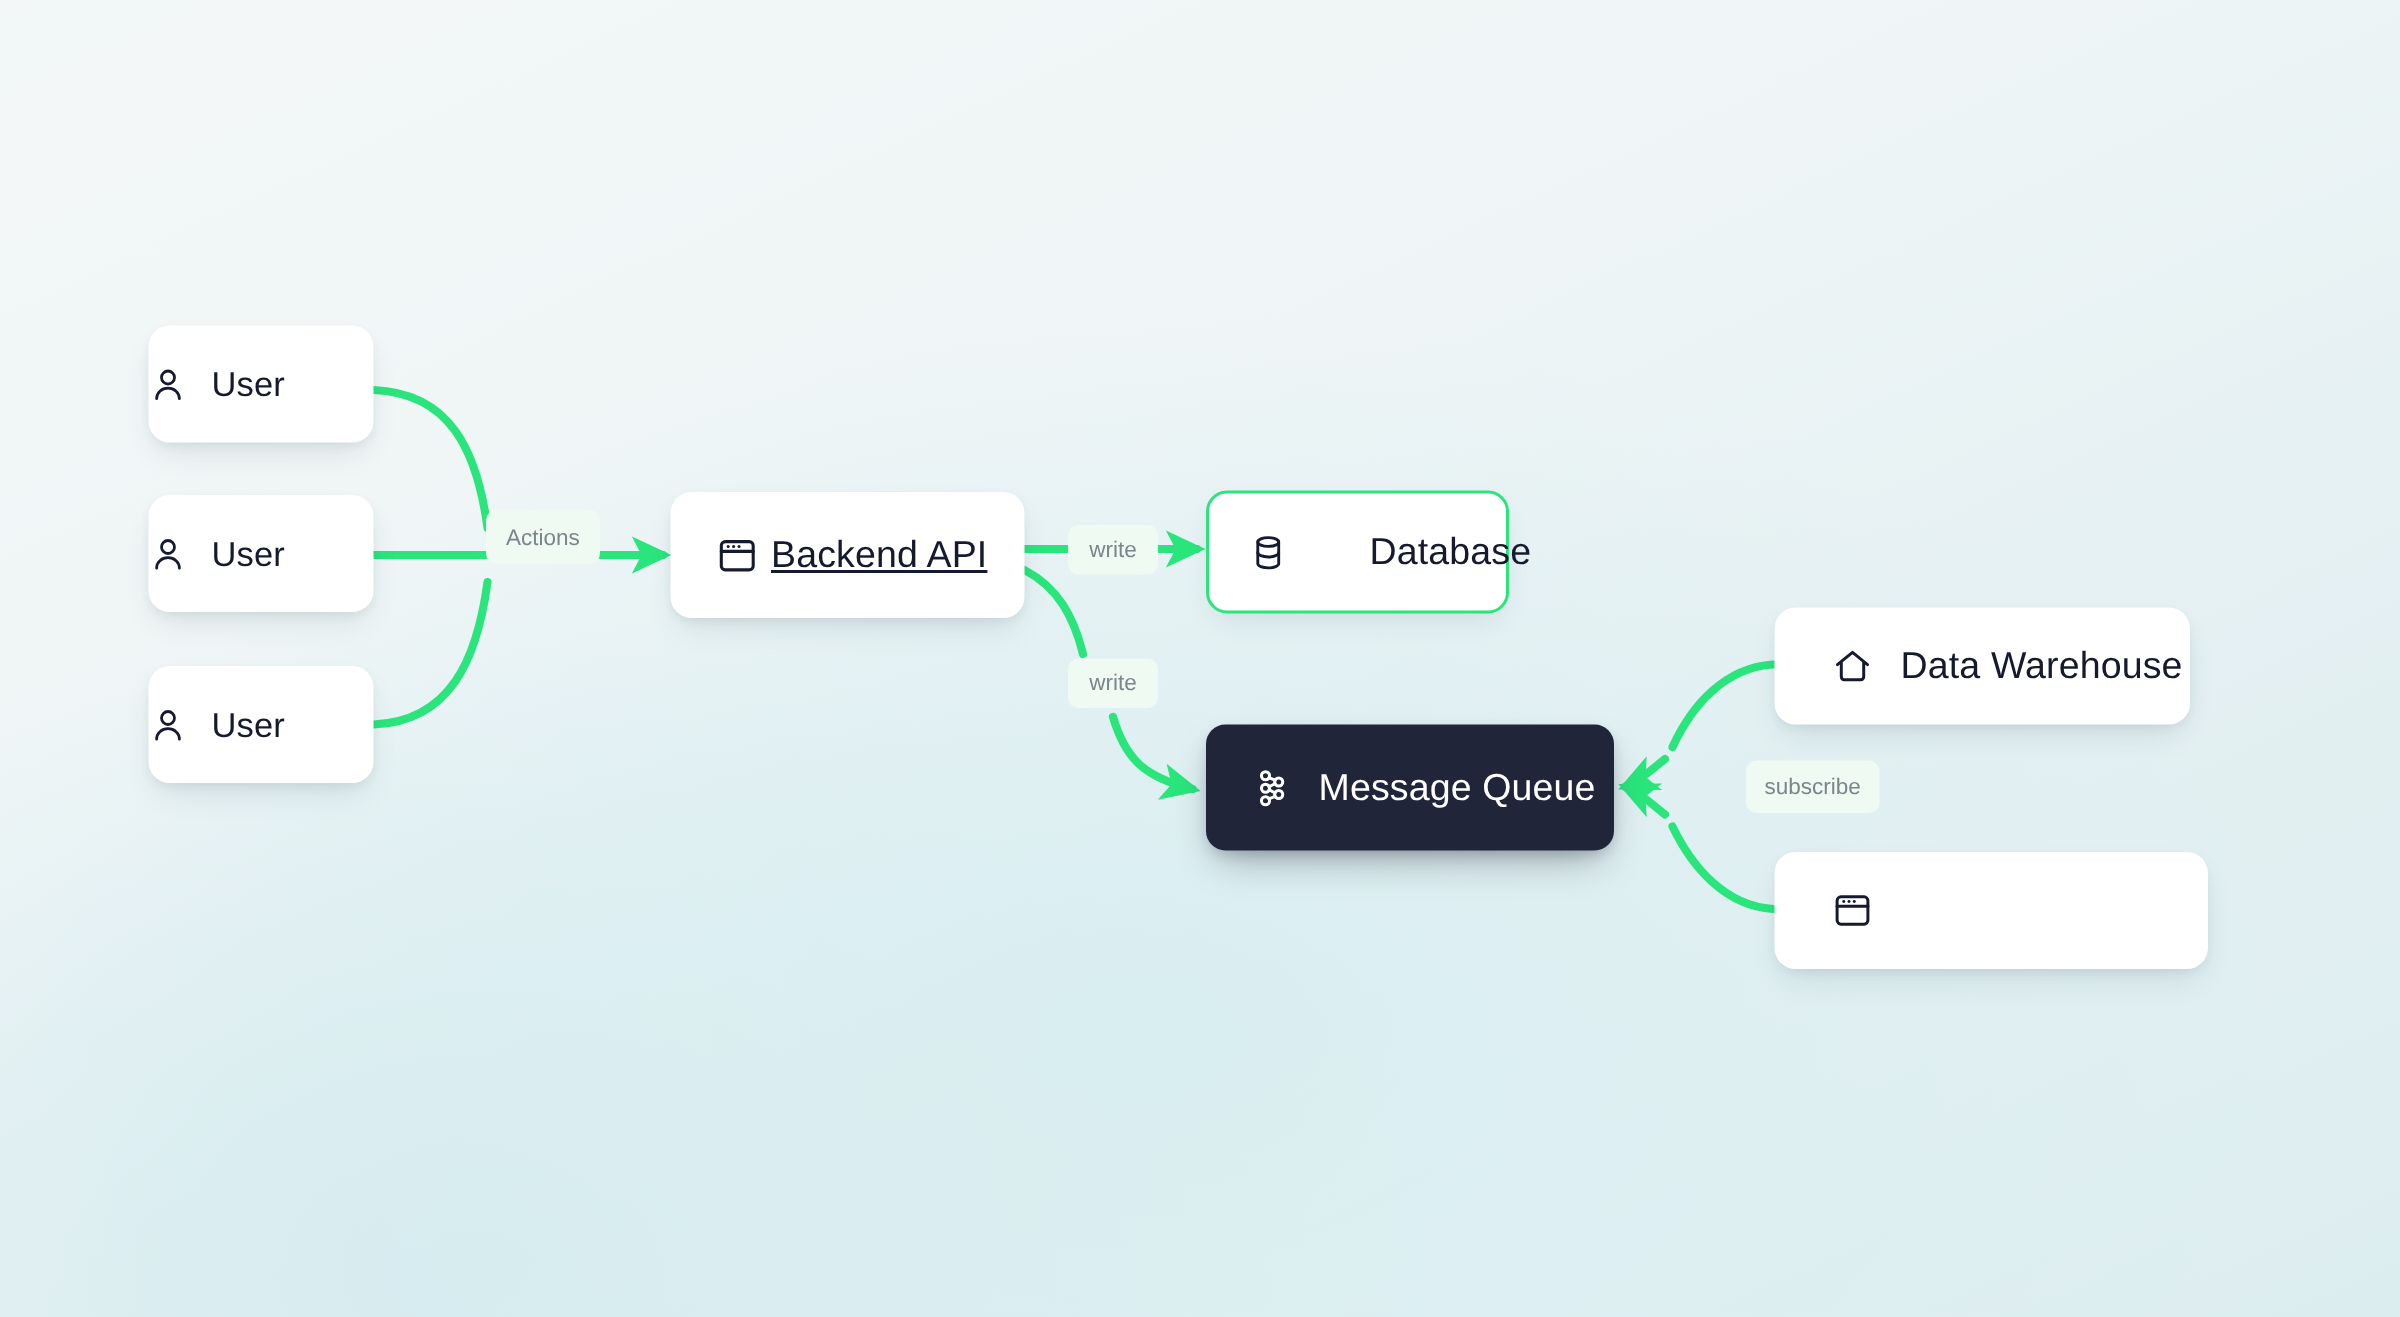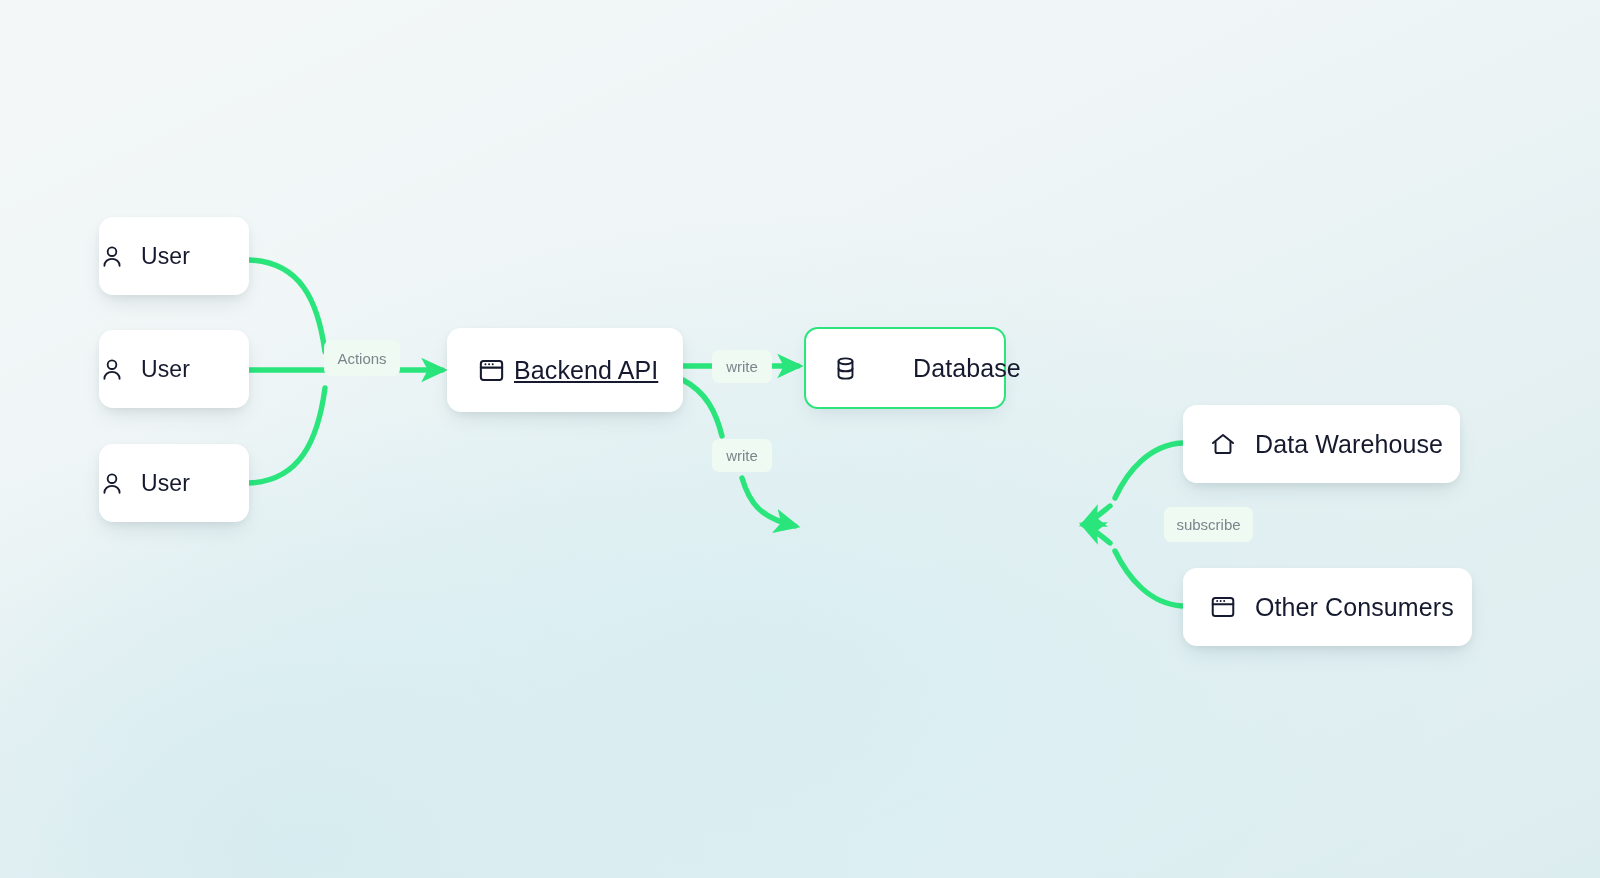--- a/index.html
+++ b/index.html
@@ -95,21 +95,21 @@
     color: #ffffff;
     border-radius: 13px;
     box-shadow: 0 12px 26px -8px rgba(22,26,46,0.38),
                 0 4px 10px -3px rgba(22,26,46,0.22);
   }
   .node-mq .lbl { font-size: 25px; }
 
   
   .node-cons {
     height: 78px;
-    padding-left: 26px;
+    padding-left: 38px;
     gap: 18px;
   }
   .node-cons .lbl { font-size: 25px; }
 
   
   .edge-label {
     position: absolute;
     display: flex;
     align-items: center;
     justify-content: center;
@@ -204,20 +204,36 @@
     <span class="ico">
       <svg width="27" height="27" viewBox="0 0 24 24" fill="none" stroke="#161a2e" stroke-width="1.7" stroke-linecap="round" stroke-linejoin="round">
         <ellipse cx="12" cy="5.6" rx="6.2" ry="2.6"></ellipse>
         <path d="M5.8 5.6v12.8c0 1.45 2.78 2.6 6.2 2.6s6.2-1.15 6.2-2.6V5.6"></path>
         <path d="M5.8 11.9c0 1.45 2.78 2.6 6.2 2.6s6.2-1.15 6.2-2.6"></path>
       </svg>
     </span>
     <span class="lbl">Database</span>
   </div>
 
+  <div class="node node-mq" style="left:804px; top:483px;">
+    <span class="ico">
+      <svg width="27" height="27" viewBox="0 0 24 24" fill="none" stroke="#ffffff" stroke-width="1.8" stroke-linecap="round" stroke-linejoin="round">
+        <circle cx="8.6" cy="4.6" r="2.4"></circle>
+        <circle cx="8.6" cy="12" r="2.4"></circle>
+        <circle cx="8.6" cy="19.4" r="2.4"></circle>
+        <circle cx="16.4" cy="8.3" r="2.4"></circle>
+        <circle cx="16.4" cy="15.7" r="2.4"></circle>
+        <line x1="10.6" y1="5.8" x2="14.4" y2="7.2"></line>
+        <line x1="10.7" y1="11.2" x2="14.3" y2="9.2"></line>
+        <line x1="10.7" y1="12.9" x2="14.3" y2="14.8"></line>
+        <line x1="10.6" y1="18.3" x2="14.4" y2="16.8"></line>
+      </svg>
+    </span>
+    <span class="lbl">Message Queue</span>
+  </div>
 
   <div class="node node-cons" style="left:1183px; top:405px; width:277px;">
     <span class="ico">
       <svg width="28" height="28" viewBox="0 0 24 24" fill="none" stroke="#161a2e" stroke-width="1.7" stroke-linecap="round" stroke-linejoin="round">
         <path d="M3.4 11.2 12 4.2l8.6 7"></path>
         <path d="M5.6 10.1v8.1a1.6 1.6 0 0 0 1.6 1.6h9.6a1.6 1.6 0 0 0 1.6-1.6v-8.1"></path>
       </svg>
     </span>
     <span class="lbl">Data Warehouse</span>
   </div>
@@ -225,21 +241,20 @@
   <div class="node node-cons" style="left:1183px; top:568px; width:289px;">
     <span class="ico">
       <svg width="28" height="28" viewBox="0 0 24 24" fill="none" stroke="#161a2e" stroke-width="1.7" stroke-linecap="round" stroke-linejoin="round">
         <rect x="3.2" y="4.2" width="17.6" height="15.6" rx="2.2"></rect>
         <line x1="3.2" y1="9.6" x2="20.8" y2="9.6"></line>
         <circle cx="7" cy="6.9" r="0.85" fill="#161a2e" stroke="none"></circle>
         <circle cx="10" cy="6.9" r="0.85" fill="#161a2e" stroke="none"></circle>
         <circle cx="13" cy="6.9" r="0.85" fill="#161a2e" stroke="none"></circle>
       </svg>
     </span>
-    <span class="lbl">Other Consumers</span>
   </div>
 
   <div class="edge-label" style="left:324px; top:340px; width:76px; height:36px;">Actions</div>
 
   <div class="edge-label" style="left:712px; top:350px; width:60px; height:33px;">write</div>
 
   <div class="edge-label" style="left:712px; top:439px; width:60px; height:33px;">write</div>
 
   <div class="edge-label" style="left:1164px; top:507px; width:89px; height:35px;">subscribe</div>
 

